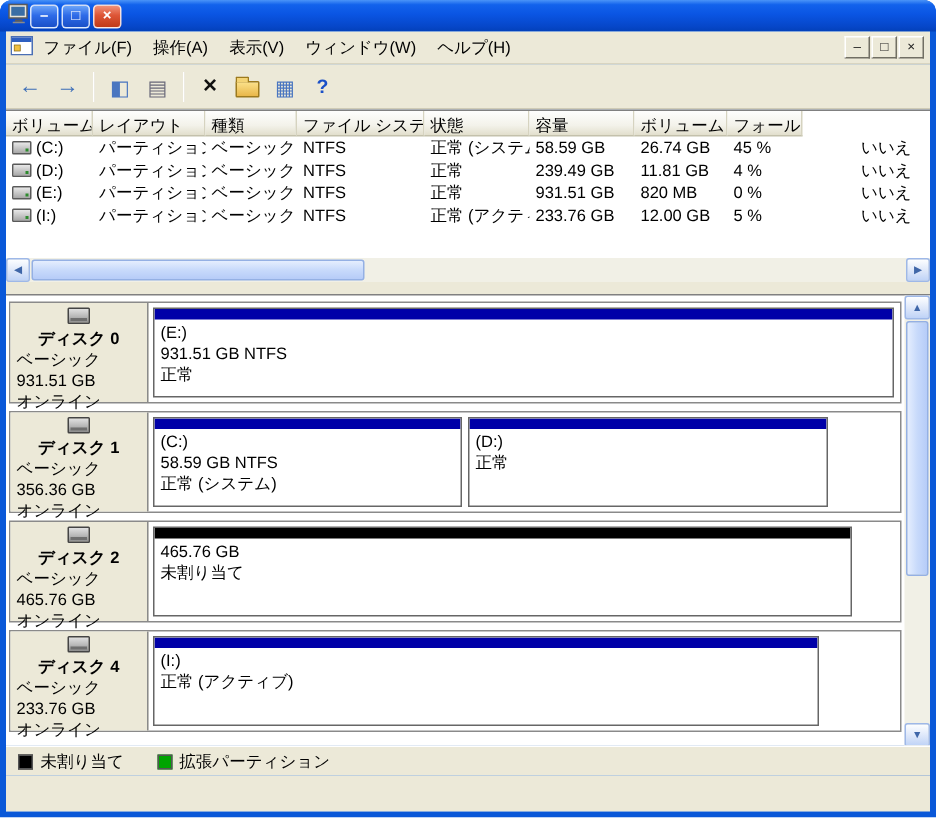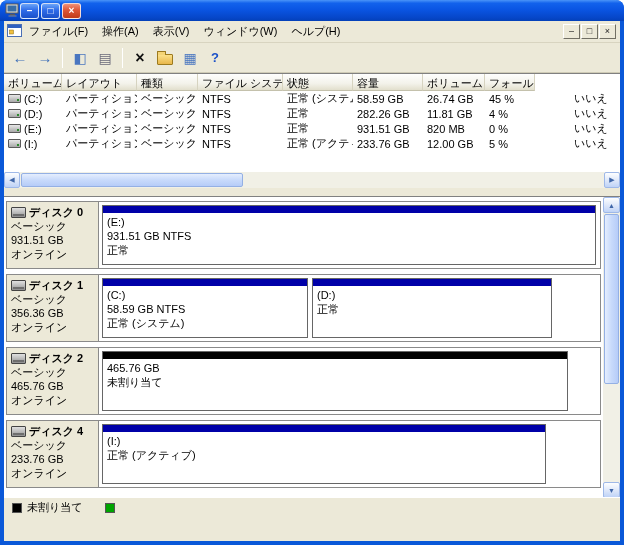--- a/index.html
+++ b/index.html
@@ -69,21 +69,21 @@
   .hthumb { position:absolute; left:17px; top:1px; width:222px; height:14px;
     background:linear-gradient(180deg,#E5EEFE,#C8DAFB 50%,#B6CCF8); border:1px solid #94B0E4; border-radius:2px; }
   .splitter { position:absolute; left:0; top:167px; width:616px; height:8px; background:#ECE9D8; }
 
   
   .disk-pane { position:absolute; left:0; top:175px; width:616px; height:301px;
     background:#fff; border-top:1px solid #808080; }
   .disk-rows { position:absolute; left:0; top:0; width:599px; height:301px; padding:4px 2px; overflow:hidden; }
   .disk-row { height:68px; border:1px solid #8A8A8A; display:flex; margin-bottom:5px; background:#fff; }
   .disk-info { width:92px; background:#ECE9D8; border-right:1px solid #8A8A8A; padding:3px 4px; line-height:14px; }
-  .disk-name { font-weight:bold; display:flex; align-items:center; gap:3px; white-space:nowrap; }
+  .disk-name { font-weight:bold; display:flex; align-items:center; gap:3px; white-space:nowrap;flex-direction:column; }
   .hd-icon { display:inline-block; flex:none; width:15px; height:11px; border:1px solid #444; border-radius:1px;
     background:linear-gradient(180deg,#E0E0E0 0%,#B8B8B8 55%,#8E8E8E 100%); position:relative; }
   .hd-icon::after { content:""; position:absolute; left:1px; right:1px; bottom:1px; height:2px; background:#6E6E6E; }
   .part-area { flex:1; padding:3px; display:flex; gap:4px; }
   .partition { border:1px solid #666; height:60px; background:#fff; overflow:hidden; }
   .p-bar { height:7px; }
   .p-text { padding:2px 4px; line-height:14px; white-space:nowrap; }
   .vscroll { position:absolute; right:0; top:0; width:17px; height:301px; background:#F1F0E6; }
   .vthumb { position:absolute; left:1px; top:17px; width:15px; height:170px;
     background:linear-gradient(90deg,#E5EEFE,#C8DAFB 50%,#B6CCF8); border:1px solid #94B0E4; border-radius:2px; }
@@ -190,21 +190,21 @@
       </div>
       <div class="lv-row">
         <span class="lv-c" style="width:58px">
             <span class="drive-icon"></span>
             <span>(D:)</span>
           </span>
         <span class="lv-c" style="width:75px">パーティション</span>
         <span class="lv-c" style="width:61px">ベーシック</span>
         <span class="lv-c" style="width:85px">NTFS</span>
         <span class="lv-c" style="width:70px">正常</span>
-        <span class="lv-c" style="width:70px">282.26 GB</span>
+        <span class="lv-c" style="width:70px">239.49 GB</span>
         <span class="lv-c" style="width:62px">11.81 GB</span>
         <span class="lv-c" style="width:85px">4 %</span>
         <span class="lv-c" style="width:50px">いいえ</span>
       </div>
       <div class="lv-row">
         <span class="lv-c" style="width:58px">
             <span class="drive-icon"></span>
             <span>(E:)</span>
           </span>
         <span class="lv-c" style="width:75px">パーティション</span>
@@ -346,19 +346,20 @@
       </div>
     </div>
 
     <div class="legend">
       <span class="legend-item">
         <span class="legend-swatch" style="background: rgb(0, 0, 0);"></span>
         <span>未割り当て</span>
       </span>
       <span class="legend-item">
         <span class="legend-swatch" style="background: rgb(0, 164, 0);"></span>
+        <span>拡張パーティション</span>
       </span>
     </div>
 
     <div class="bottom-strip"></div>
 
   </div>
 </div>
 
 </body></html>

